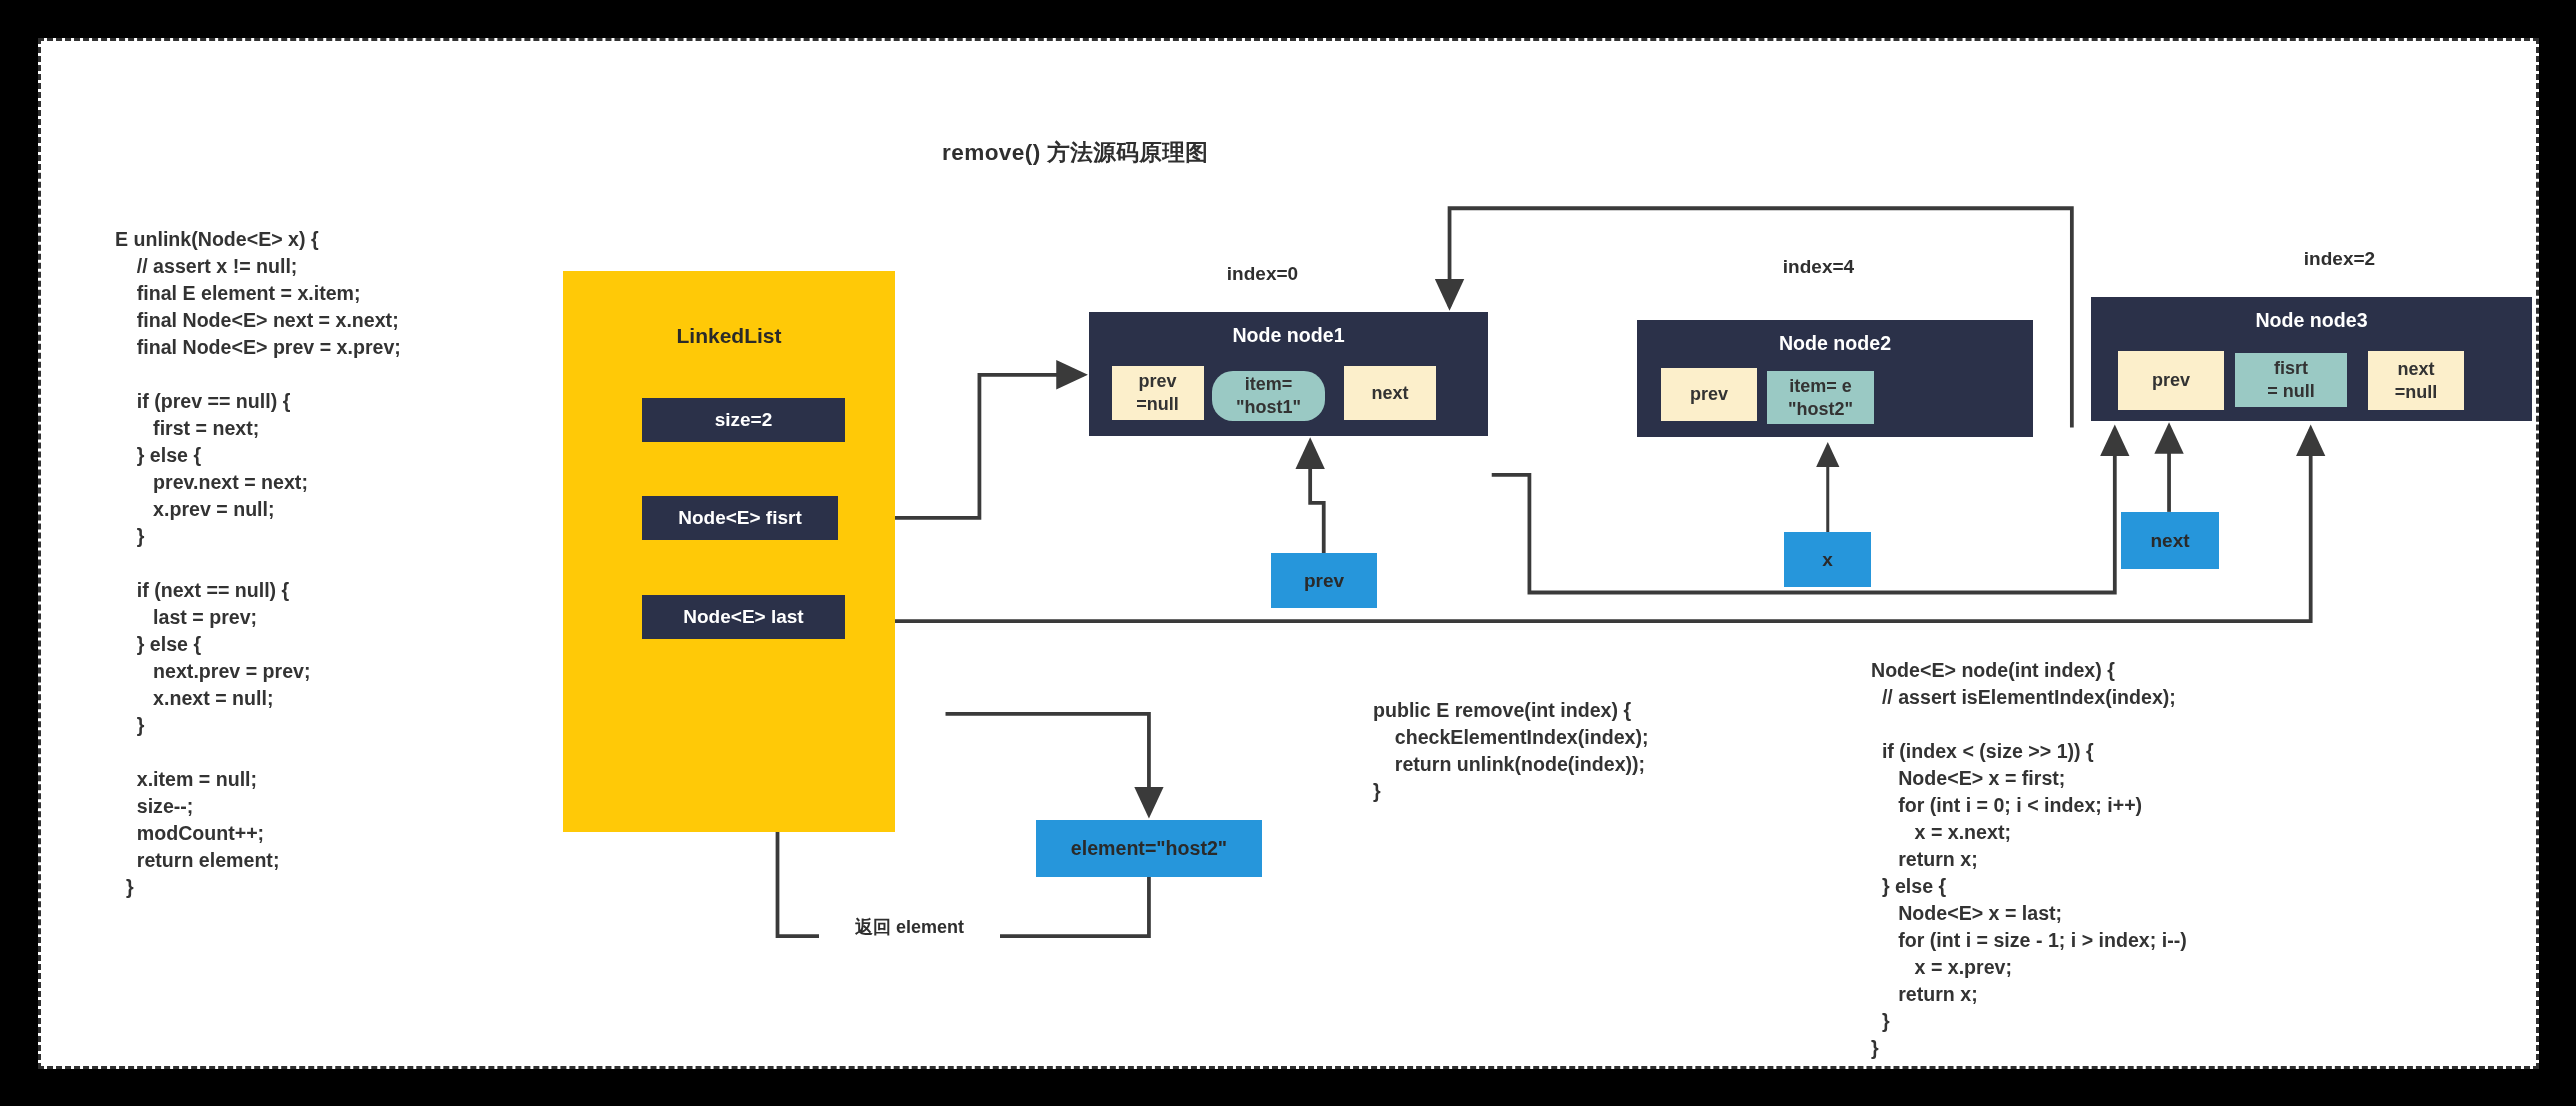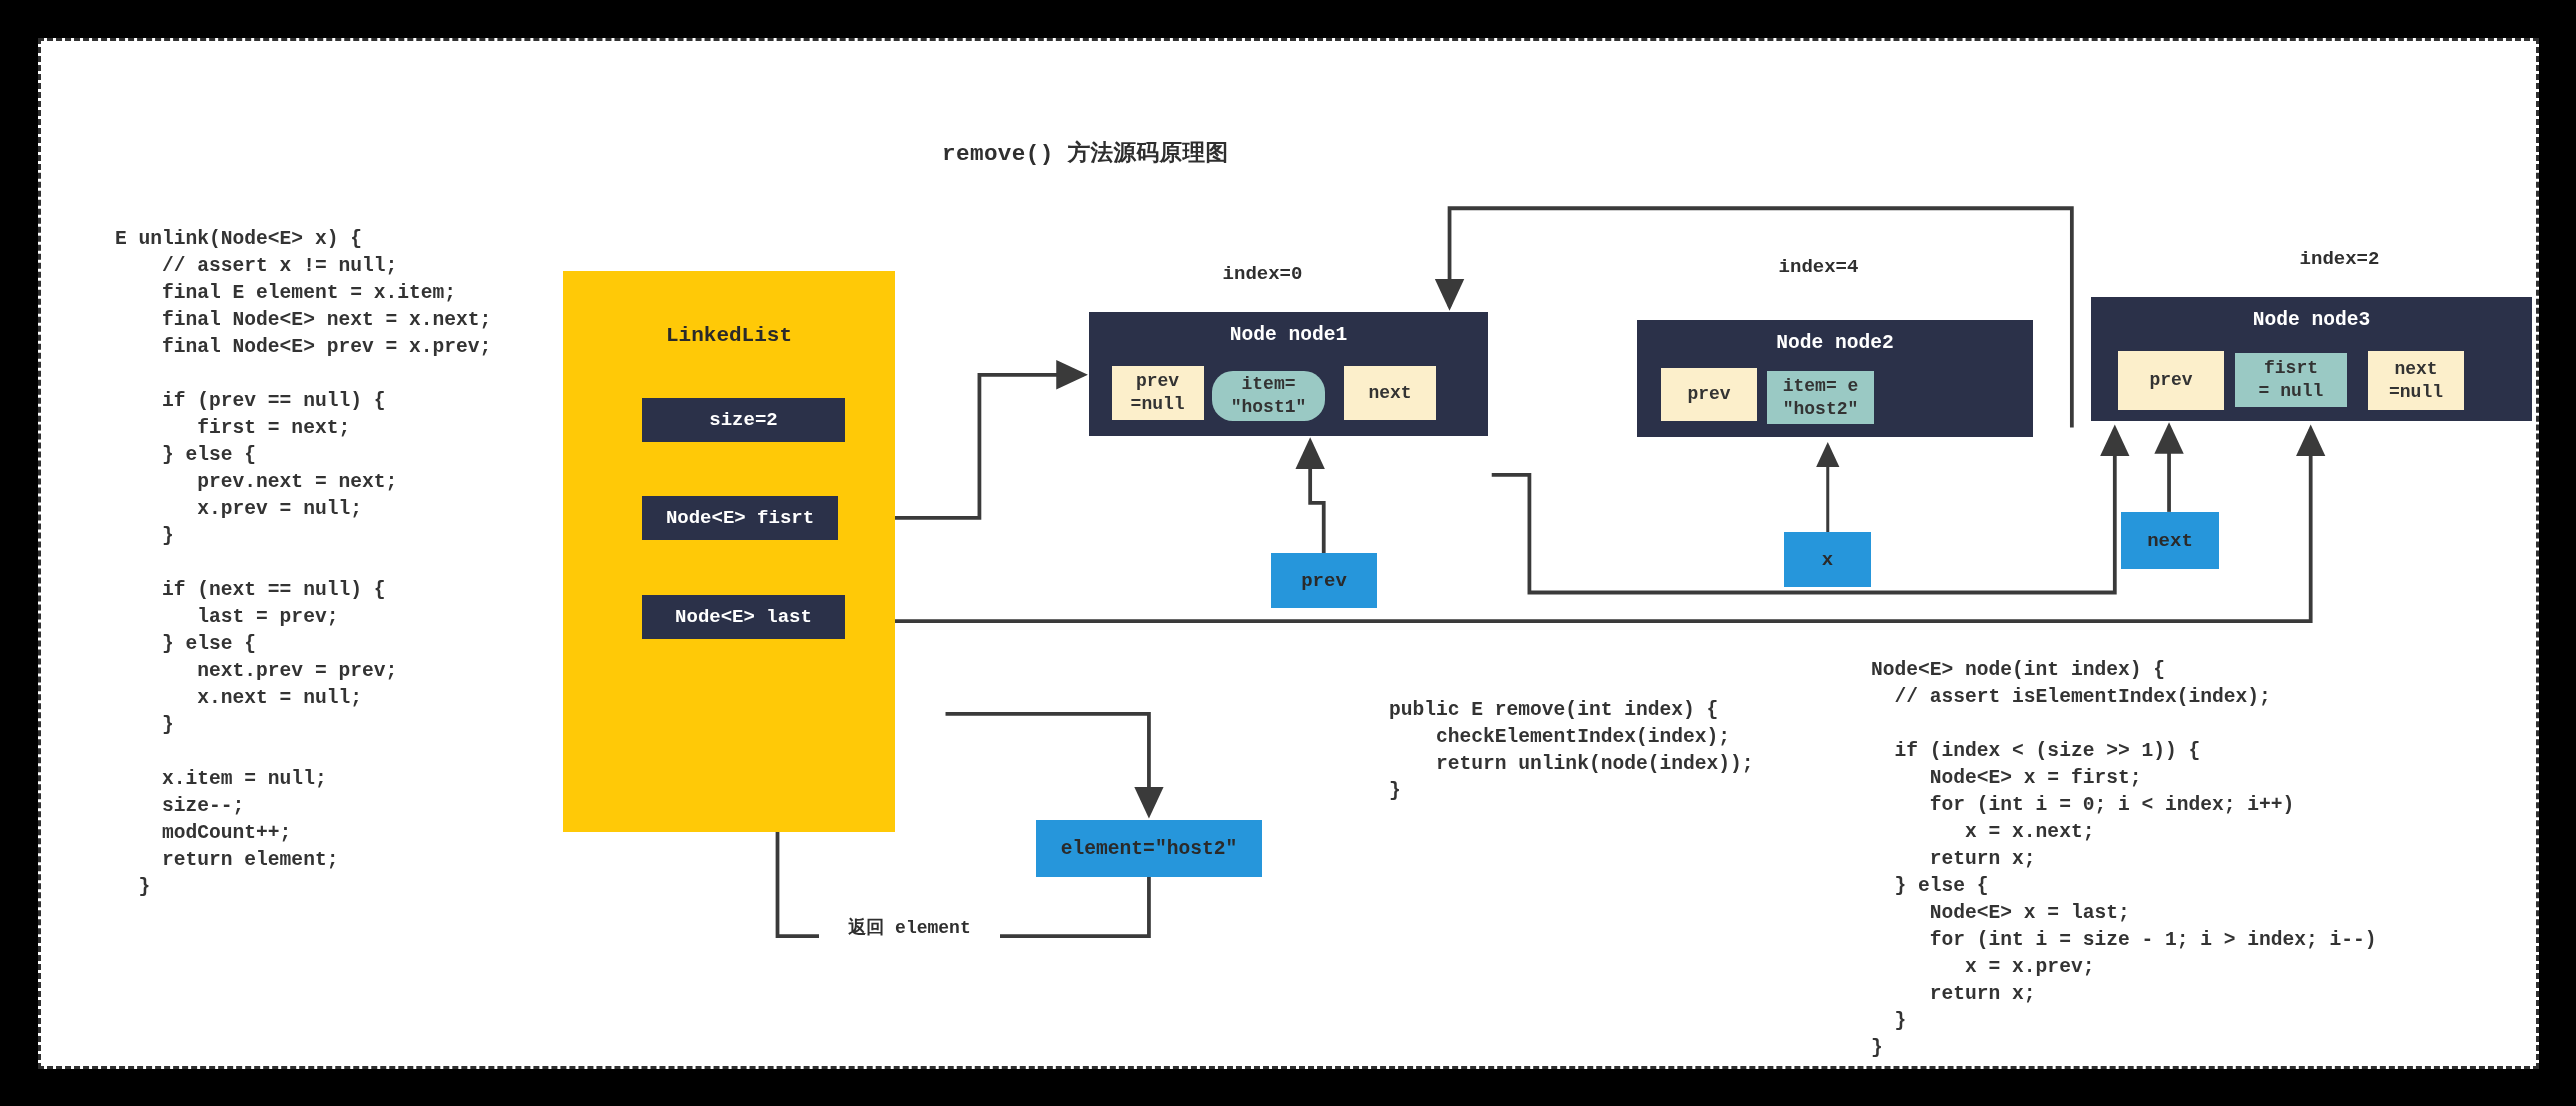--- a/index.html
+++ b/index.html
@@ -1,21 +1,20 @@
 <!DOCTYPE html>
 <html style="font-size:12px"><head>
 <meta charset="utf-8">
 <style>
   html,body{margin:0;padding:0;background:#000;}
   body{width:2576px;height:1106px;font-family:"Liberation Sans",sans-serif;overflow:hidden;}
 
   #canvas{
     position:absolute;left:0;top:0;width:2576px;height:1106px;
     background:#000;
-    font-family:Liberation Mono, monospace;
   }
   #sheet{
     position:absolute;left:38px;top:38px;width:2501px;height:1031px;
     background:#ffffff;
     border:3.8px dashed #2f2f2f;
     box-sizing:border-box;
   }
 
   
   .abs{position:absolute;box-sizing:border-box;}
@@ -103,21 +102,21 @@
 
   
   #ret-label{
     left:778px;top:874px;width:181px;
     font-size:18px;font-weight:bold;color:#2f2f2f;
     background:#ffffff;text-align:center;
   }
 
   
   #code-left{left:74px;top:185px;}
-  #code-mid{left:1332px;top:656px;margin-left:16px;}
+  #code-mid{left:1332px;top:656px;}
   #code-right{left:1830px;top:616px;}
 
   svg#wires{position:absolute;left:0;top:0;width:2576px;height:1106px;pointer-events:none;}
 </style>
 </head>
 <body>
 
 <div id="canvas">
   <div id="sheet">
 

